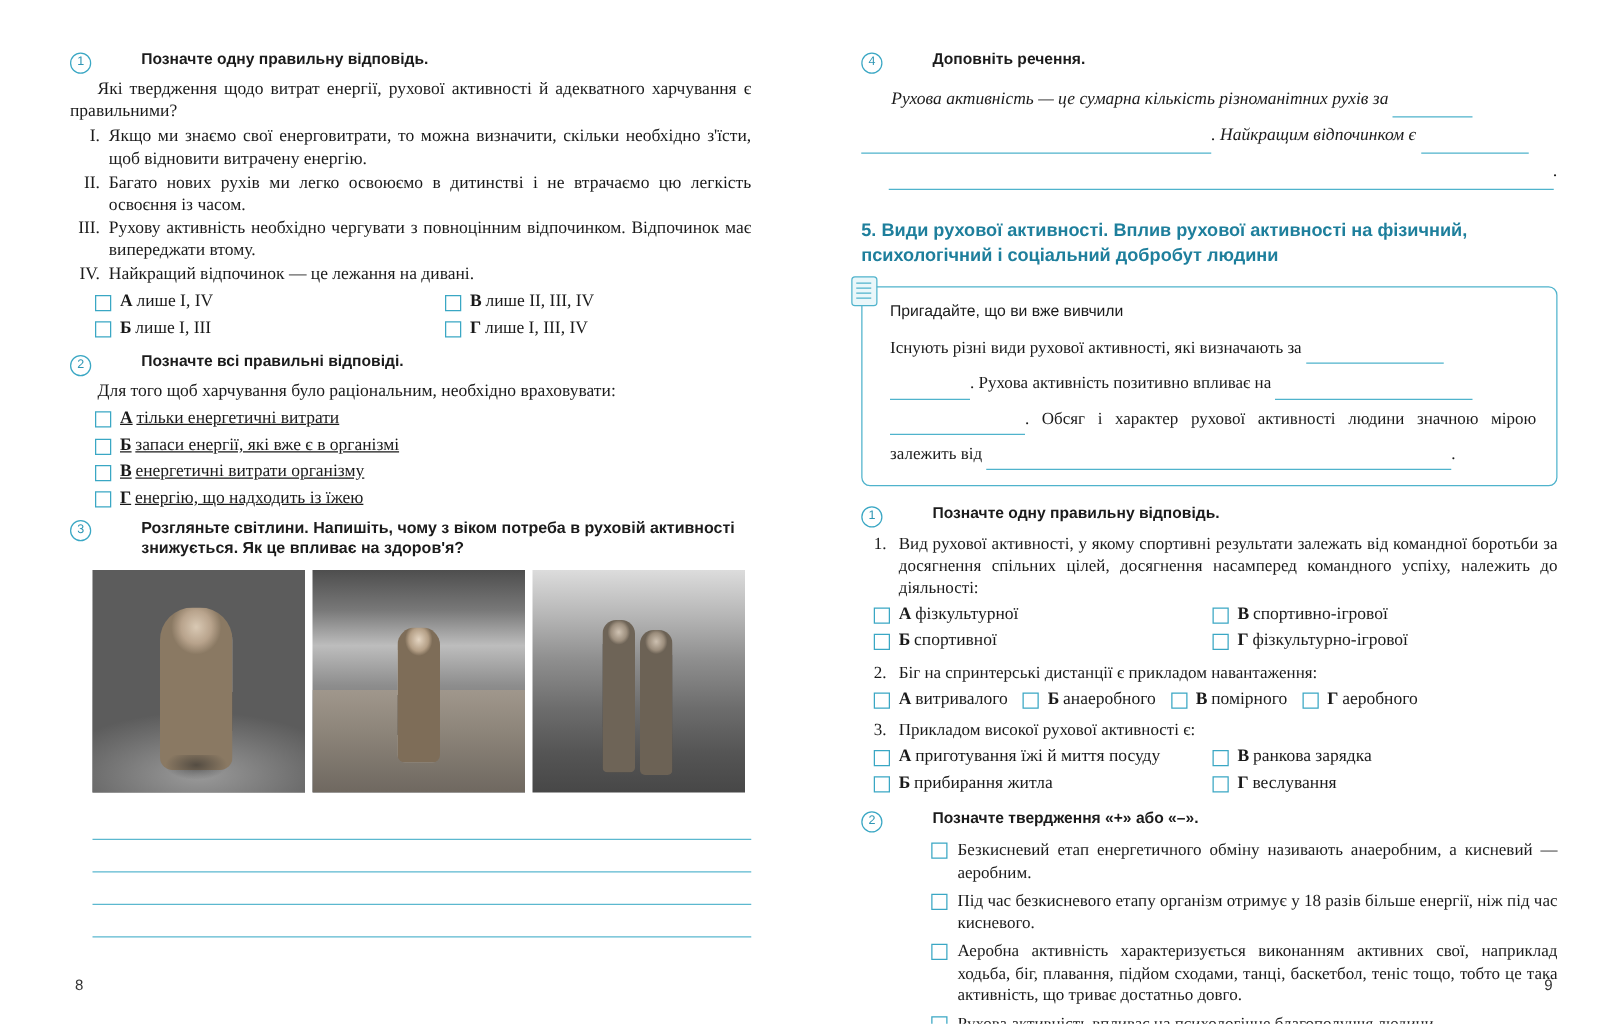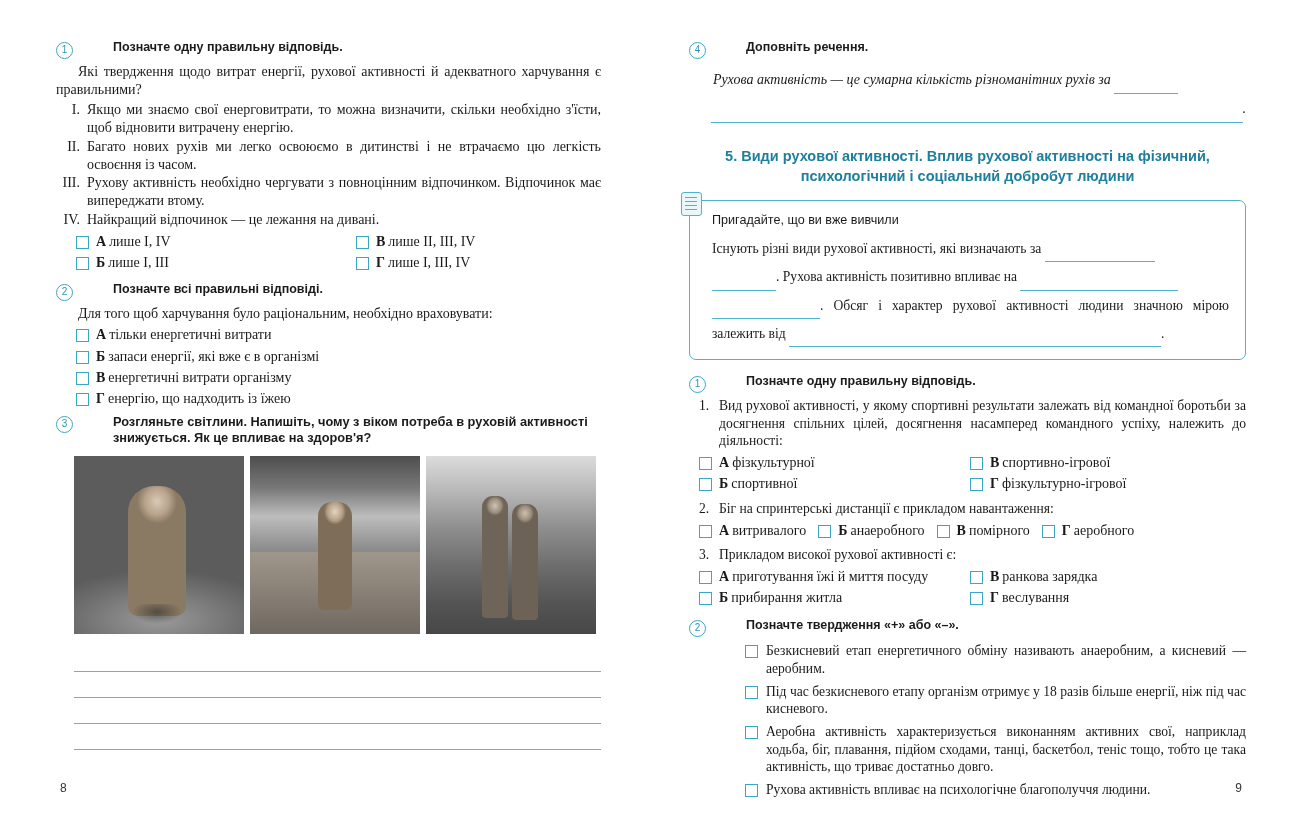--- a/index.html
+++ b/index.html
@@ -124,20 +124,21 @@
     margin: 4px 0 6px 20px;
   }
   .opt-grid-r {
     display: grid;
     grid-template-columns: 268px 1fr;
     column-gap: 3px;
     margin: 4px 0 4px 10px;
   }
   .opt-col {
     margin: 4px 0 6px 20px;
+    text-decoration: underline;
   }
   .opt-inline {
     display: flex;
     flex-wrap: wrap;
     gap: 12px;
     margin: 4px 0 4px 10px;
   }
   .opt-inline .opt { margin-bottom: 2px; }
 
   
@@ -245,21 +246,21 @@
     line-height: 2.0;
     margin: 6px 0 0 0;
   }
   .italic-block .indent-first { text-indent: 24px; }
 
   .section-head {
     font-family: "Liberation Sans", sans-serif;
     font-size: 14.5px;
     font-weight: bold;
     color: #1e7f9c;
-    text-align: center;
+    text-align: left;
     line-height: 1.35;
     margin: 24px 0 14px 0;
   }
 
   .recall-box {
     border: 1.4px solid #4fb3cc;
     border-radius: 7px;
     padding: 12px 16px 12px 22px;
     position: relative;
     margin-bottom: 14px;
@@ -434,20 +435,24 @@
     <div class="task">
       <div class="num-circle">4</div>
       <div class="task-title">Доповніть речення.</div>
     </div>
 
     <div class="italic-block">
       <div class="indent-first">
         <span>Рухова активність — це сумарна кількість різноманітних рухів за</span>
         <span class="fill-line" style="width:64px;">&nbsp;</span>
       </div>
+      <div style="white-space:nowrap;">
+        <span class="fill-line" style="width:280px;">&nbsp;</span><span>. Найкращим відпочинком є</span>
+        <span class="fill-line" style="width:86px;">&nbsp;</span>
+      </div>
       <div style="text-align:right;">
         <span class="fill-line" style="width:532px;">&nbsp;</span><span>.</span>
       </div>
     </div>
 
     <div class="section-head">
       <span>5.</span>
       <span>Види рухової активності. Вплив рухової активності на фізичний,</span><br>
       <span>психологічний і соціальний добробут людини</span>
     </div>

